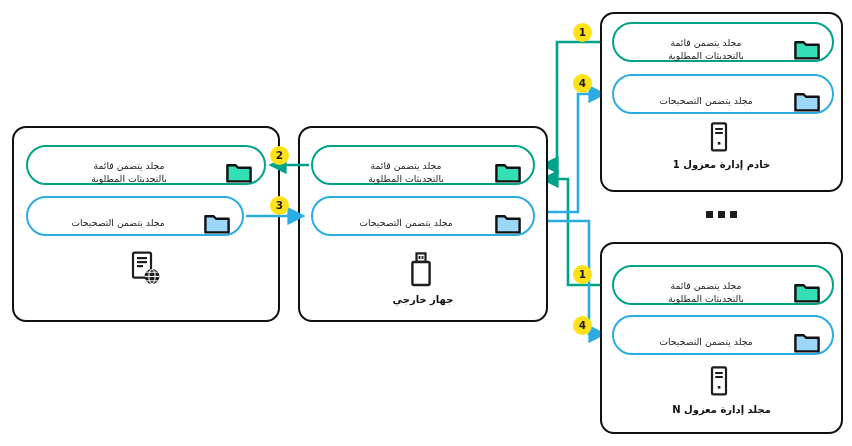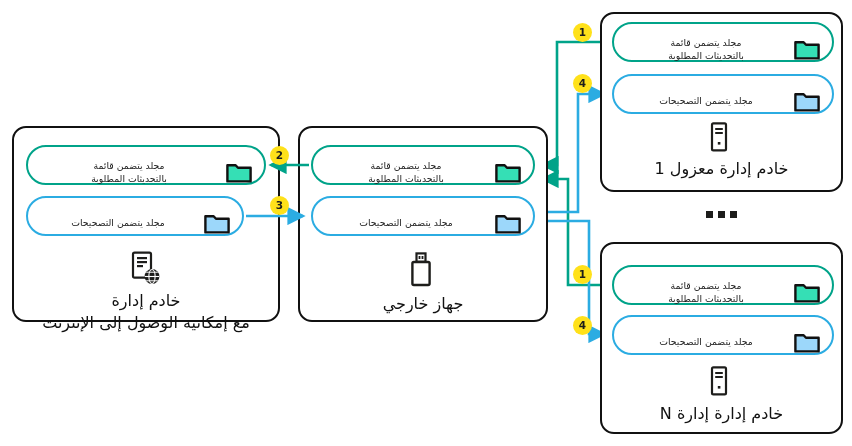--- a/index.html
+++ b/index.html
@@ -67,22 +67,22 @@
   
   .device-icon {
     position: absolute;
     z-index: 6;
   }
   .panel-caption {
     position: absolute;
     text-align: center;
     direction: rtl;
     unicode-bidi: bidi-override;
-    font-size: 16px;
-    font-weight: normal;
+    font-size: 10px;
+    font-weight: bold;
     line-height: 1.35;
     color: #111111;
     white-space: pre-line;
     z-index: 6;
   }
 
   
   #wires {
     position: absolute;
     inset: 0;
@@ -183,22 +183,20 @@
       <rect x="8" y="10" width="10" height="2.2" fill="#1d1d1b"></rect>
       <rect x="8" y="14" width="6" height="2.2" fill="#1d1d1b"></rect>
       <circle cx="23" cy="25.5" r="7.4" fill="#1d1d1b"></circle>
       <ellipse cx="23" cy="25.5" rx="3.1" ry="7" fill="none" stroke="#fff" stroke-width="1.1"></ellipse>
       <line x1="15.8" y1="25.5" x2="30.2" y2="25.5" stroke="#fff" stroke-width="1.1"></line>
       <line x1="17.2" y1="21.2" x2="28.8" y2="21.2" stroke="#fff" stroke-width="1"></line>
       <line x1="17.2" y1="29.8" x2="28.8" y2="29.8" stroke="#fff" stroke-width="1"></line>
     </svg>
   </span>
 
-  <div class="panel-caption" style="left:18px; top:290px; width:256px;">خادم إدارة
-مع إمكانية الوصول إلى الإنترنت</div>
 
   <div class="panel" id="panel-external"></div>
 
   <div class="folder-row green" style="left:311px; top:145px; width:224px; height:40px;">
     <span class="folder-icon">
       <svg viewBox="0 0 26 21" width="26" height="21">
         <path d="M1.4,3.2 h8.2 l2.4,2.6 h12.6 v13.6 h-23.2 Z" fill="#35dfb5" stroke="#111" stroke-width="2.4" stroke-linejoin="round"></path>
       </svg>
     </span>
     <span class="folder-label">مجلد يتضمن قائمة
@@ -280,21 +278,21 @@
 
   <span class="device-icon" style="left:708px; top:366px;">
     <svg width="22" height="32" viewBox="0 0 22 32">
       <rect x="4" y="1.4" width="14" height="27" rx="1.4" fill="#fff" stroke="#1d1d1b" stroke-width="2.2"></rect>
       <rect x="7.2" y="6" width="7.6" height="2" fill="#1d1d1b"></rect>
       <rect x="7.2" y="10" width="7.6" height="2" fill="#1d1d1b"></rect>
       <rect x="9.8" y="20" width="2.6" height="2.6" fill="#1d1d1b"></rect>
     </svg>
   </span>
 
-  <div class="panel-caption" style="left:604px; top:403px; width:235px;">خادم إدارة إدارة N</div>
+  <div class="panel-caption" style="left:604px; top:403px; width:235px;">مجلد إدارة معزول N</div>
 
   <svg id="wires-over" viewBox="0 0 852 446" width="852" height="446">
     <defs>
       <marker id="arrowGreen2" markerWidth="7" markerHeight="7" refX="6" refY="3.5" orient="auto">
         <path d="M0,0 L7,3.5 L0,7 Z" fill="#00a389"></path>
       </marker>
       <marker id="arrowBlue2" markerWidth="7" markerHeight="7" refX="6" refY="3.5" orient="auto">
         <path d="M0,0 L7,3.5 L0,7 Z" fill="#2bace2"></path>
       </marker>
     </defs>

